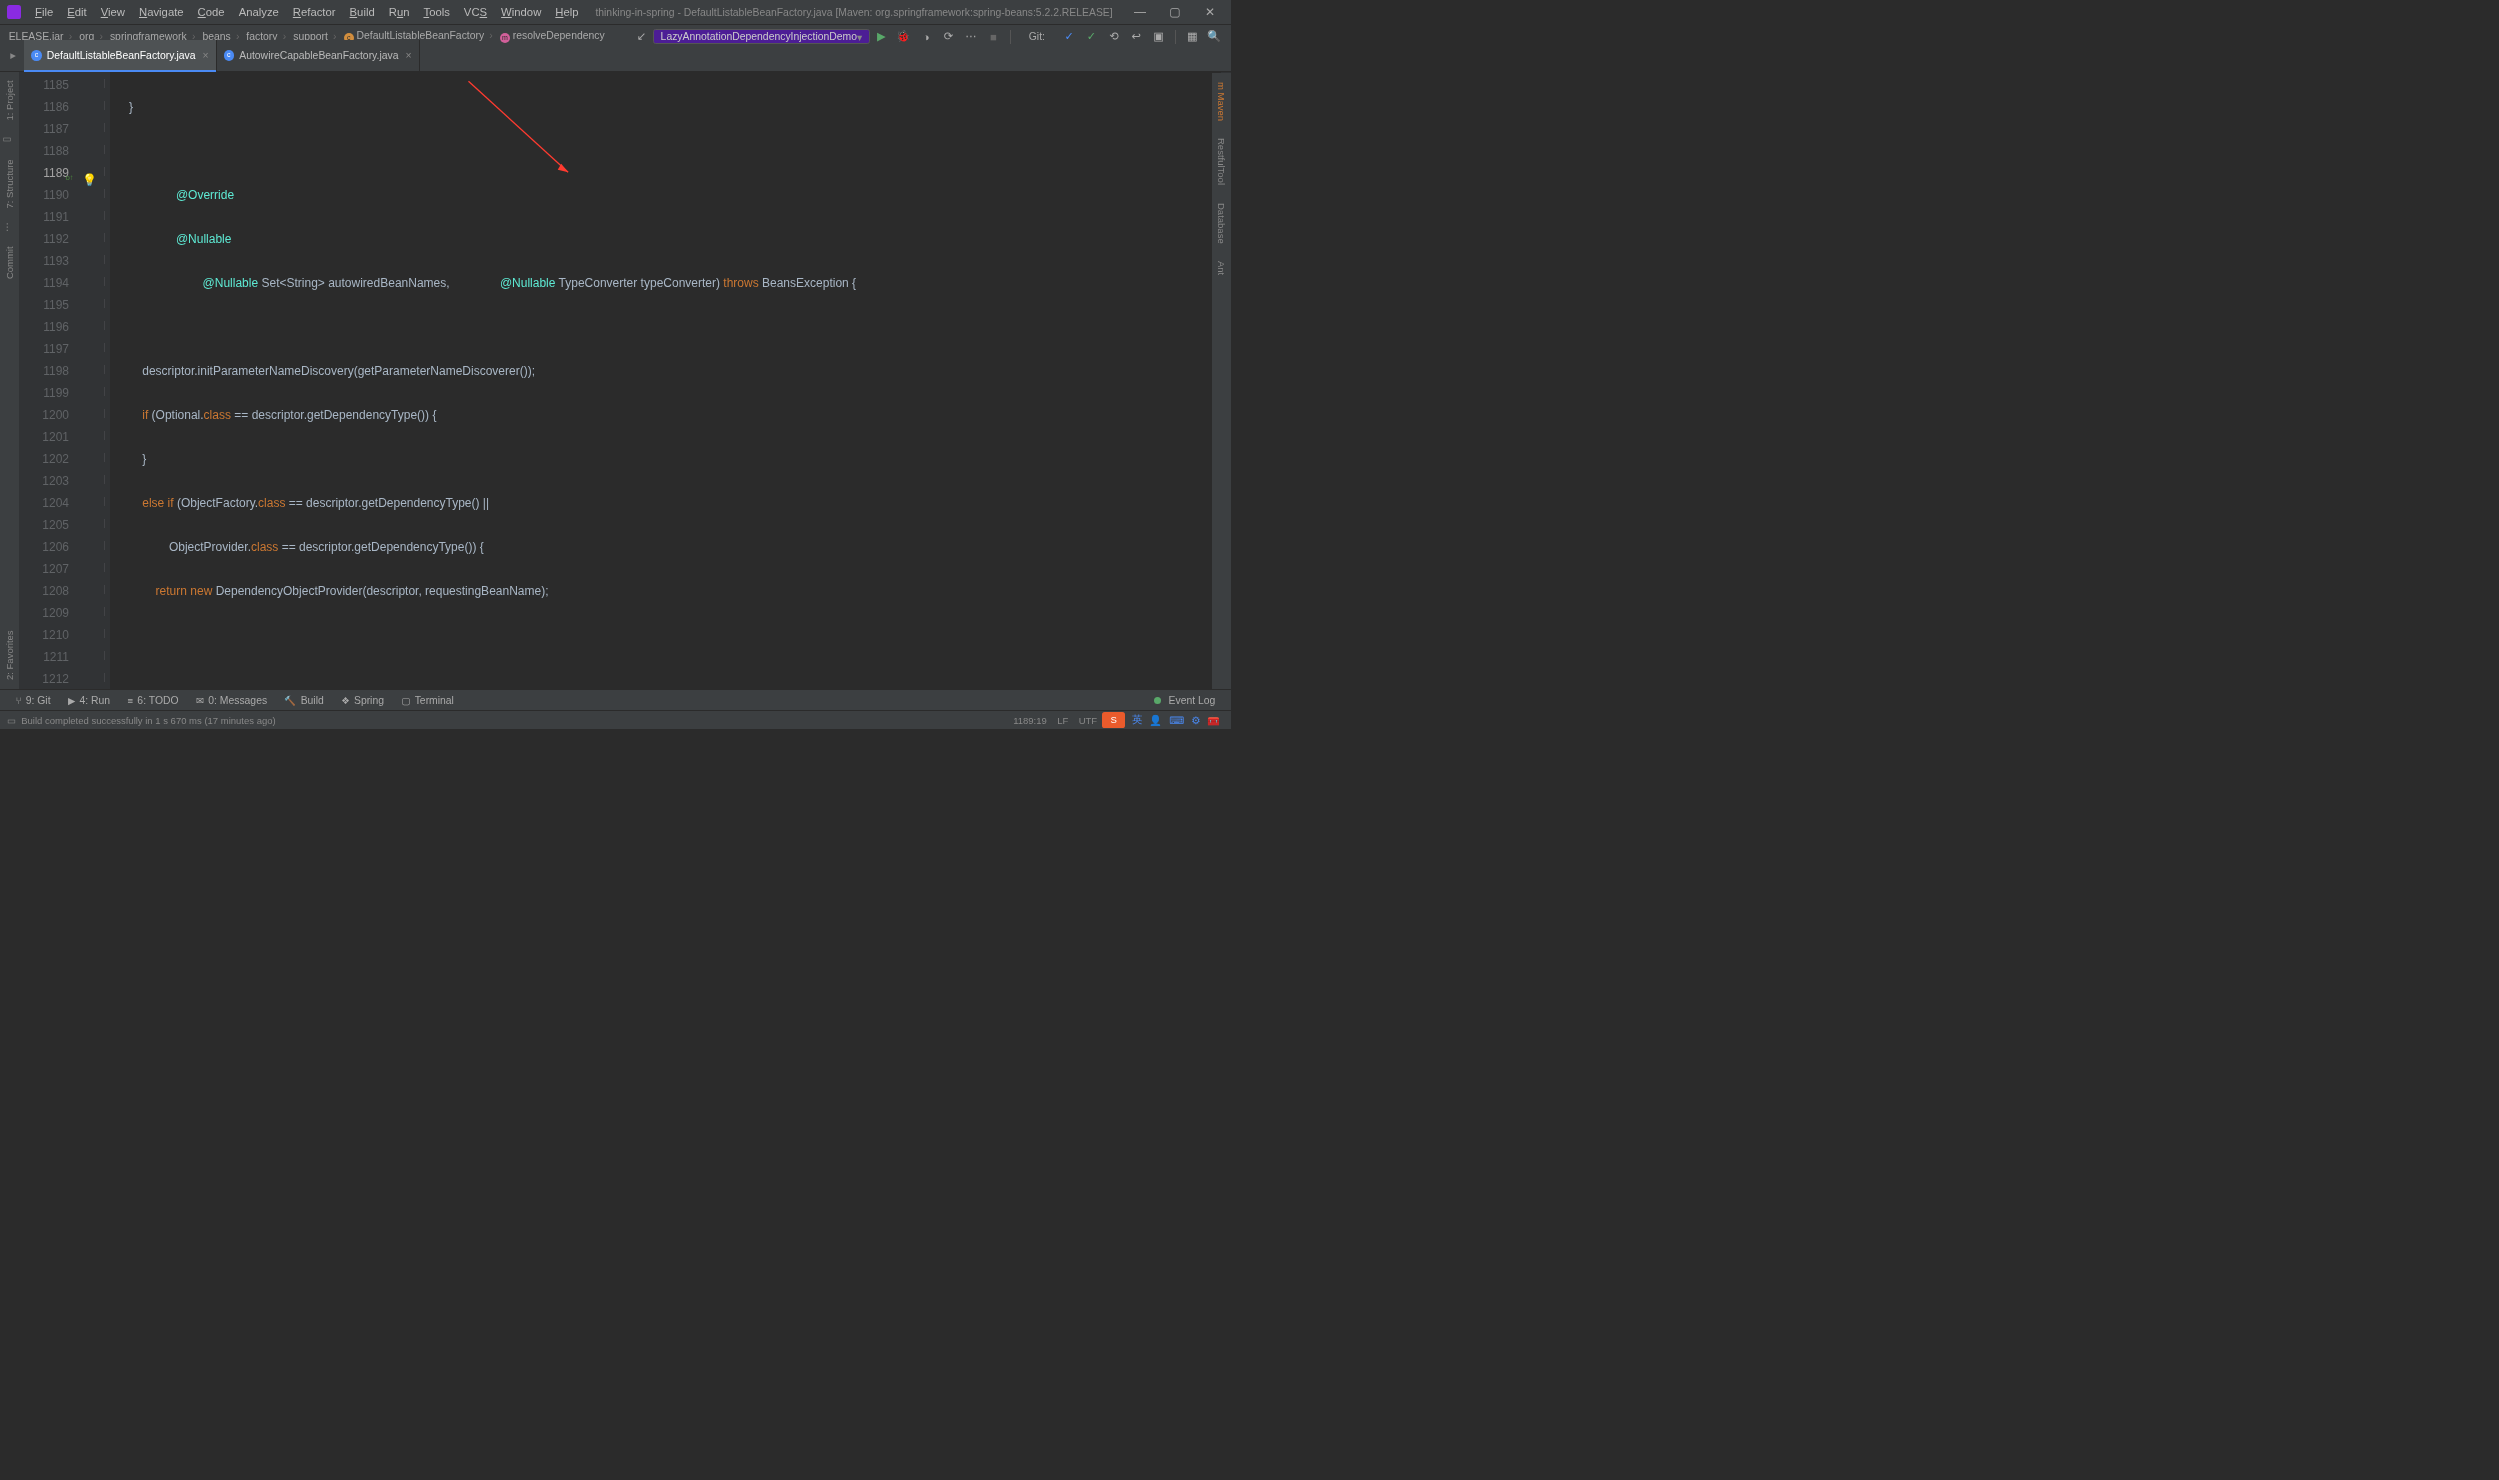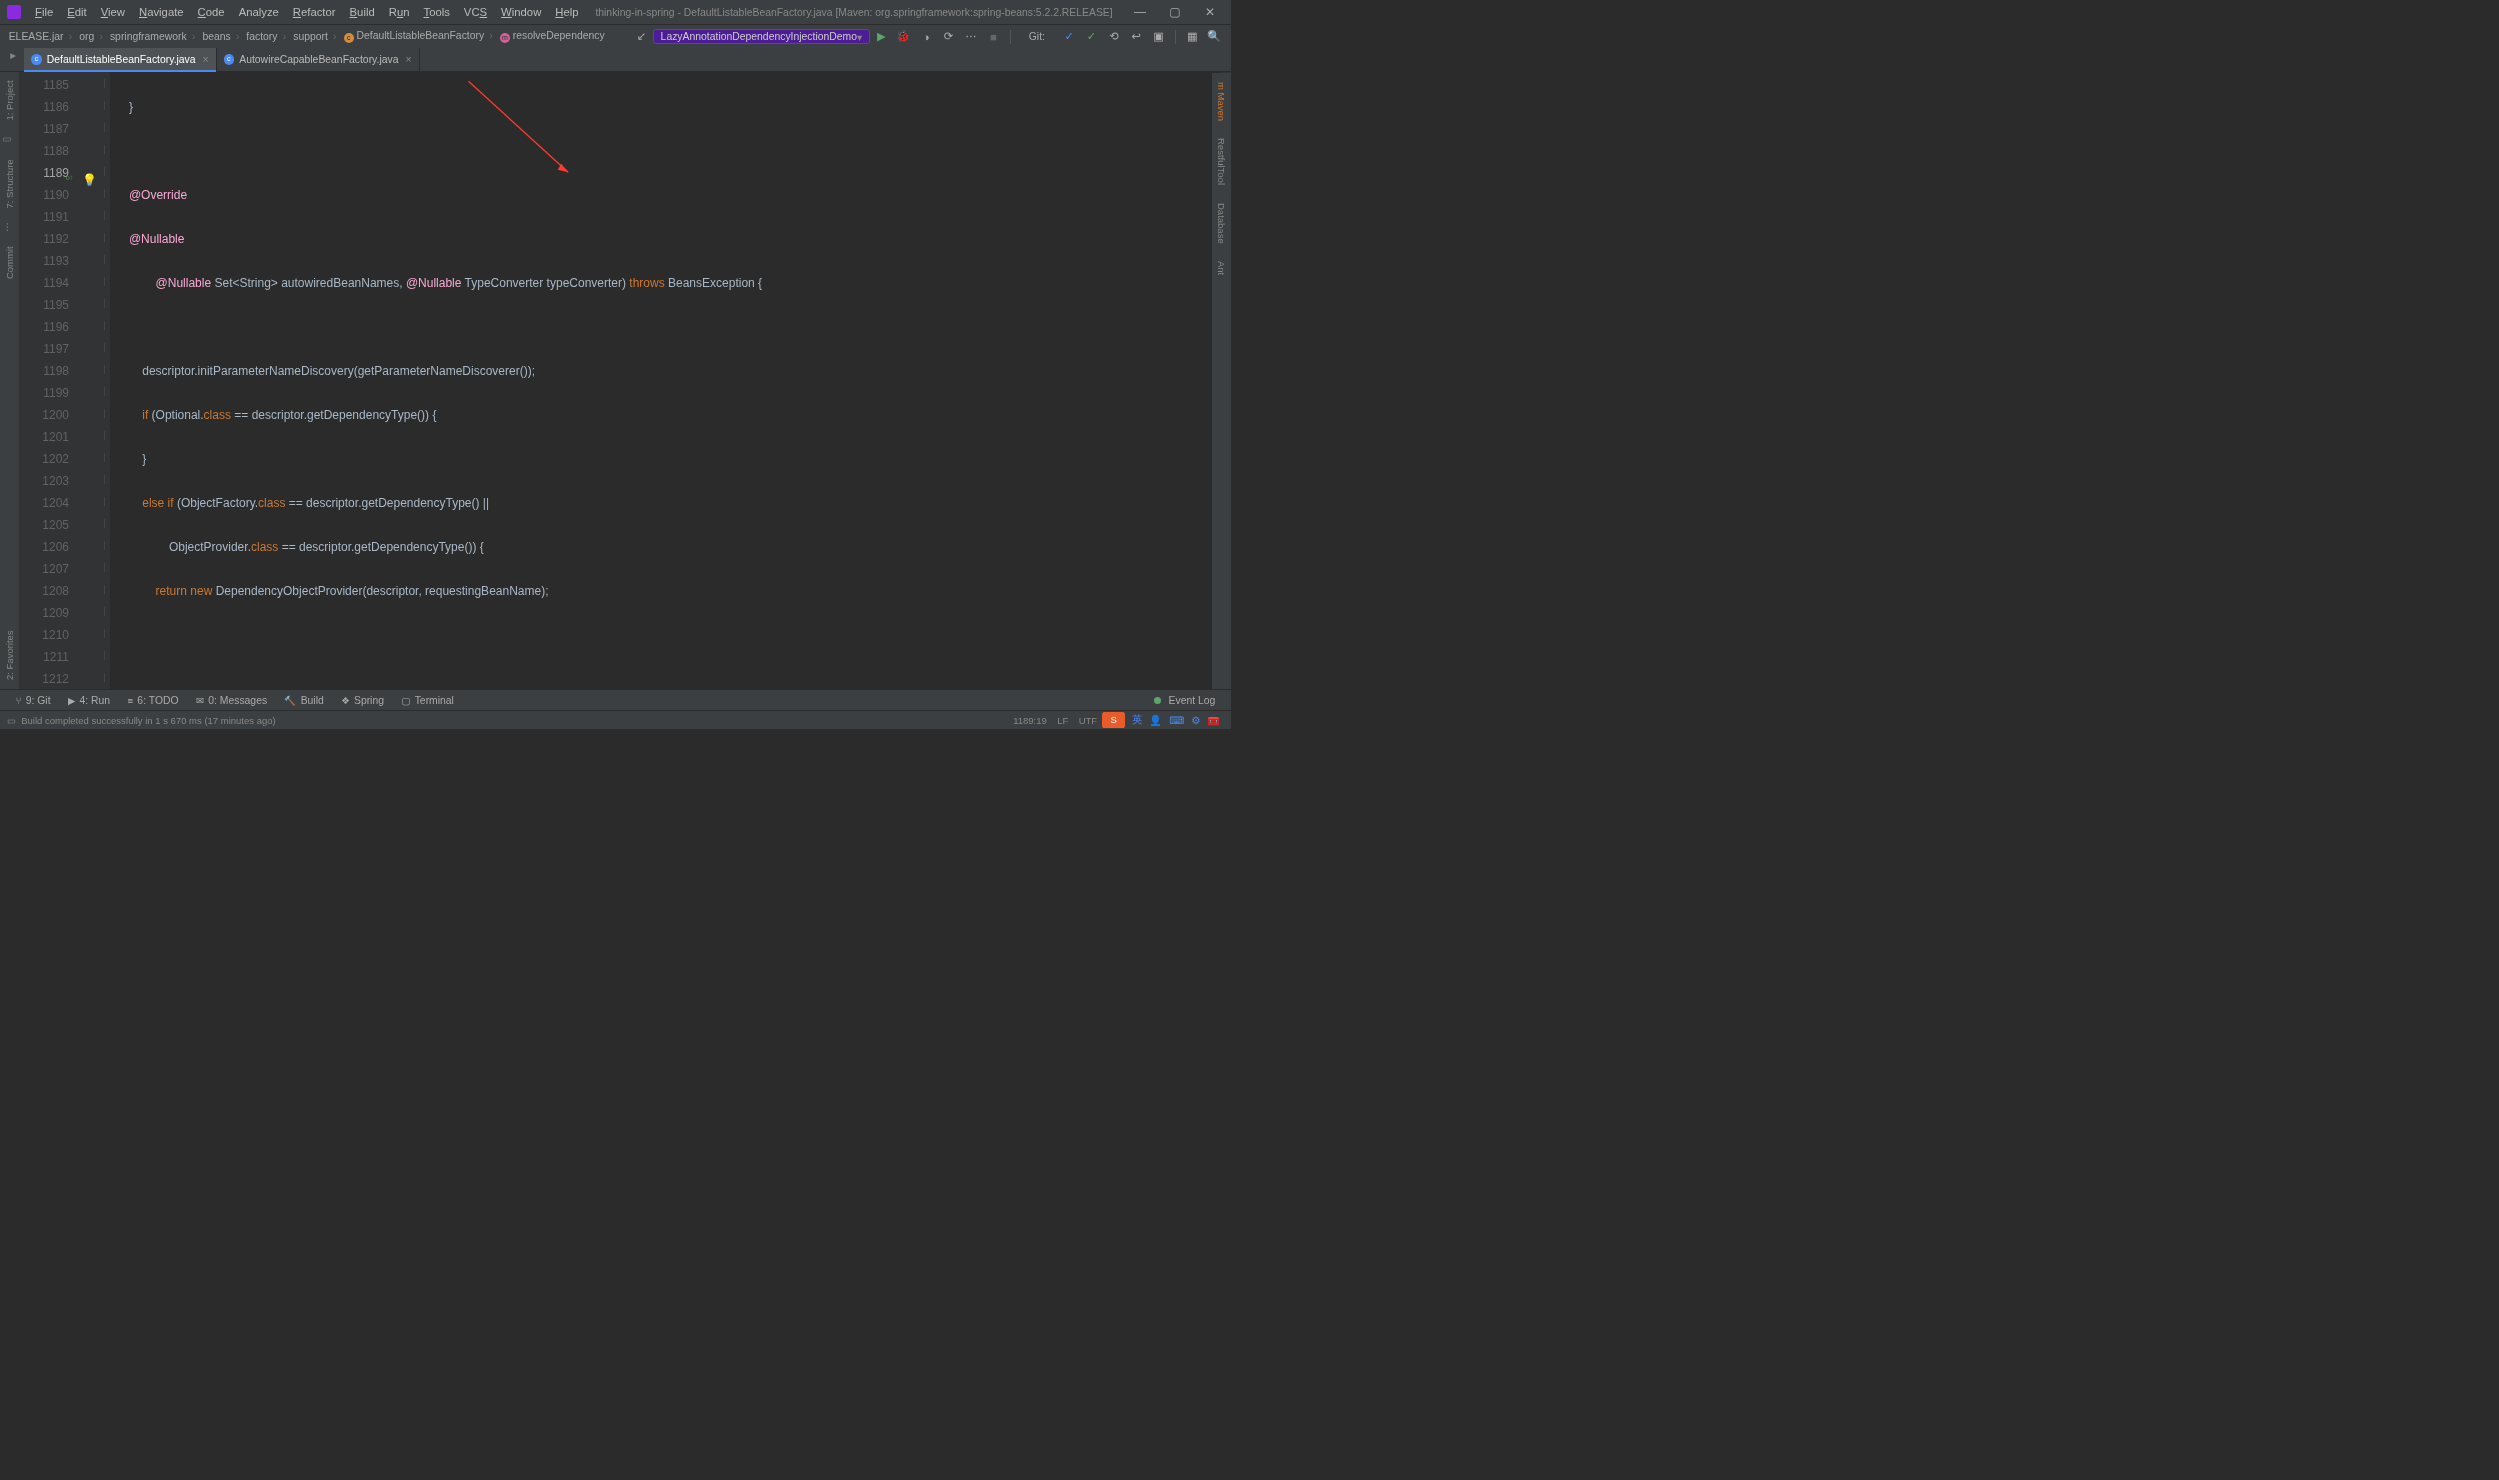--- a/index.html
+++ b/index.html
@@ -25,21 +25,21 @@
 .navrow .tbtn { width:19px; text-align:center; color:#aaa; font-size:11.3px; margin:0 1.7px; }
 .navrow .tbtn.run { color:#59a869; }
 .navrow .tbtn.bug { color:#59a869; }
 .navrow .git { color:#aaa; margin:0 13px; }
 .navrow .commit{ color:#4a8af4; }
 .navrow .push  { color:#59a869; }
 
 
 .tabrow { height:24px; background:#3c3f41; display:flex; align-items:flex-end; border-bottom:0.9px solid #2b2b2b; }
 .tabrow .vtab { width:19px; height:19px; margin:0 1.7px 2.6px 3.5px; color:#888; text-align:center; }
-.etab { height:23px; display:flex; align-items:center; padding:0 7px; color:#bbb; font-size:10.4px; background:#3c3f41; border-right:0.9px solid #2b2b2b; position:relative; }
+.etab { height:31px; display:flex; align-items:center; padding:0 7px; color:#bbb; font-size:10.4px; background:#3c3f41; border-right:0.9px solid #2b2b2b; position:relative; }
 .etab.active { background:#4e5254; color:#fff; }
 .etab.active::after { content:""; position:absolute; bottom:-0.9px; left:0; right:0; height:1.7px; background:#4a8af4; }
 .etab .ficon { width:10.4px; height:10.4px; background:#4a8af4; border-radius:50%; margin-right:5.2px; font-size:7px; color:#fff; text-align:center; line-height:10.4px; }
 .etab .close { margin-left:7px; color:#888; font-size:10.4px; }
 
 
 .main { display:flex; height:calc(100% - 24px - 24px - 24px - 21px - 19px); position:relative; }
 
 
 .lstrip { width:19px; background:#3c3f41; display:flex; flex-direction:column; align-items:center; color:#888; font-size:9.5px; }
@@ -62,21 +62,21 @@
 .fold   { width:12px; background:#313335; color:#606366; font-size:8.7px; text-align:center; }
 .fold .f { height:22px; }
 .fold .f::before { content:"|"; color:#494b4d; }
 .code { flex:1; padding:1.7px 0 0 5.2px; white-space:pre; position:relative; overflow:hidden; }
 .code .row { height:22px; }
 .code .row.hl { background:#323232; }
 .code .row.sel .mname { background:#214283; }
 
 
 .kw { color:#cc7832; }
-.ann{ color:#f9a8d4; }
+.ann{ color:#5eead4;margin-left:47px; }
 .cls{ color:#a9b7c6; }
 .mname{ color:#ffc66d; }
 
 
 .arrow { position:absolute; top:5.2px; left:354px; pointer-events:none; }
 
 
 .errstrip { width:10.4px; background:#313335; position:relative; }
 .errstrip .err { position:absolute; top:3.5px; right:1.7px; width:7px; height:7px; background:#c75450; border-radius:50%; }
 .errstrip .m1 { position:absolute; top:344px; width:100%; height:17.4px; background:#4d6b4d; }

